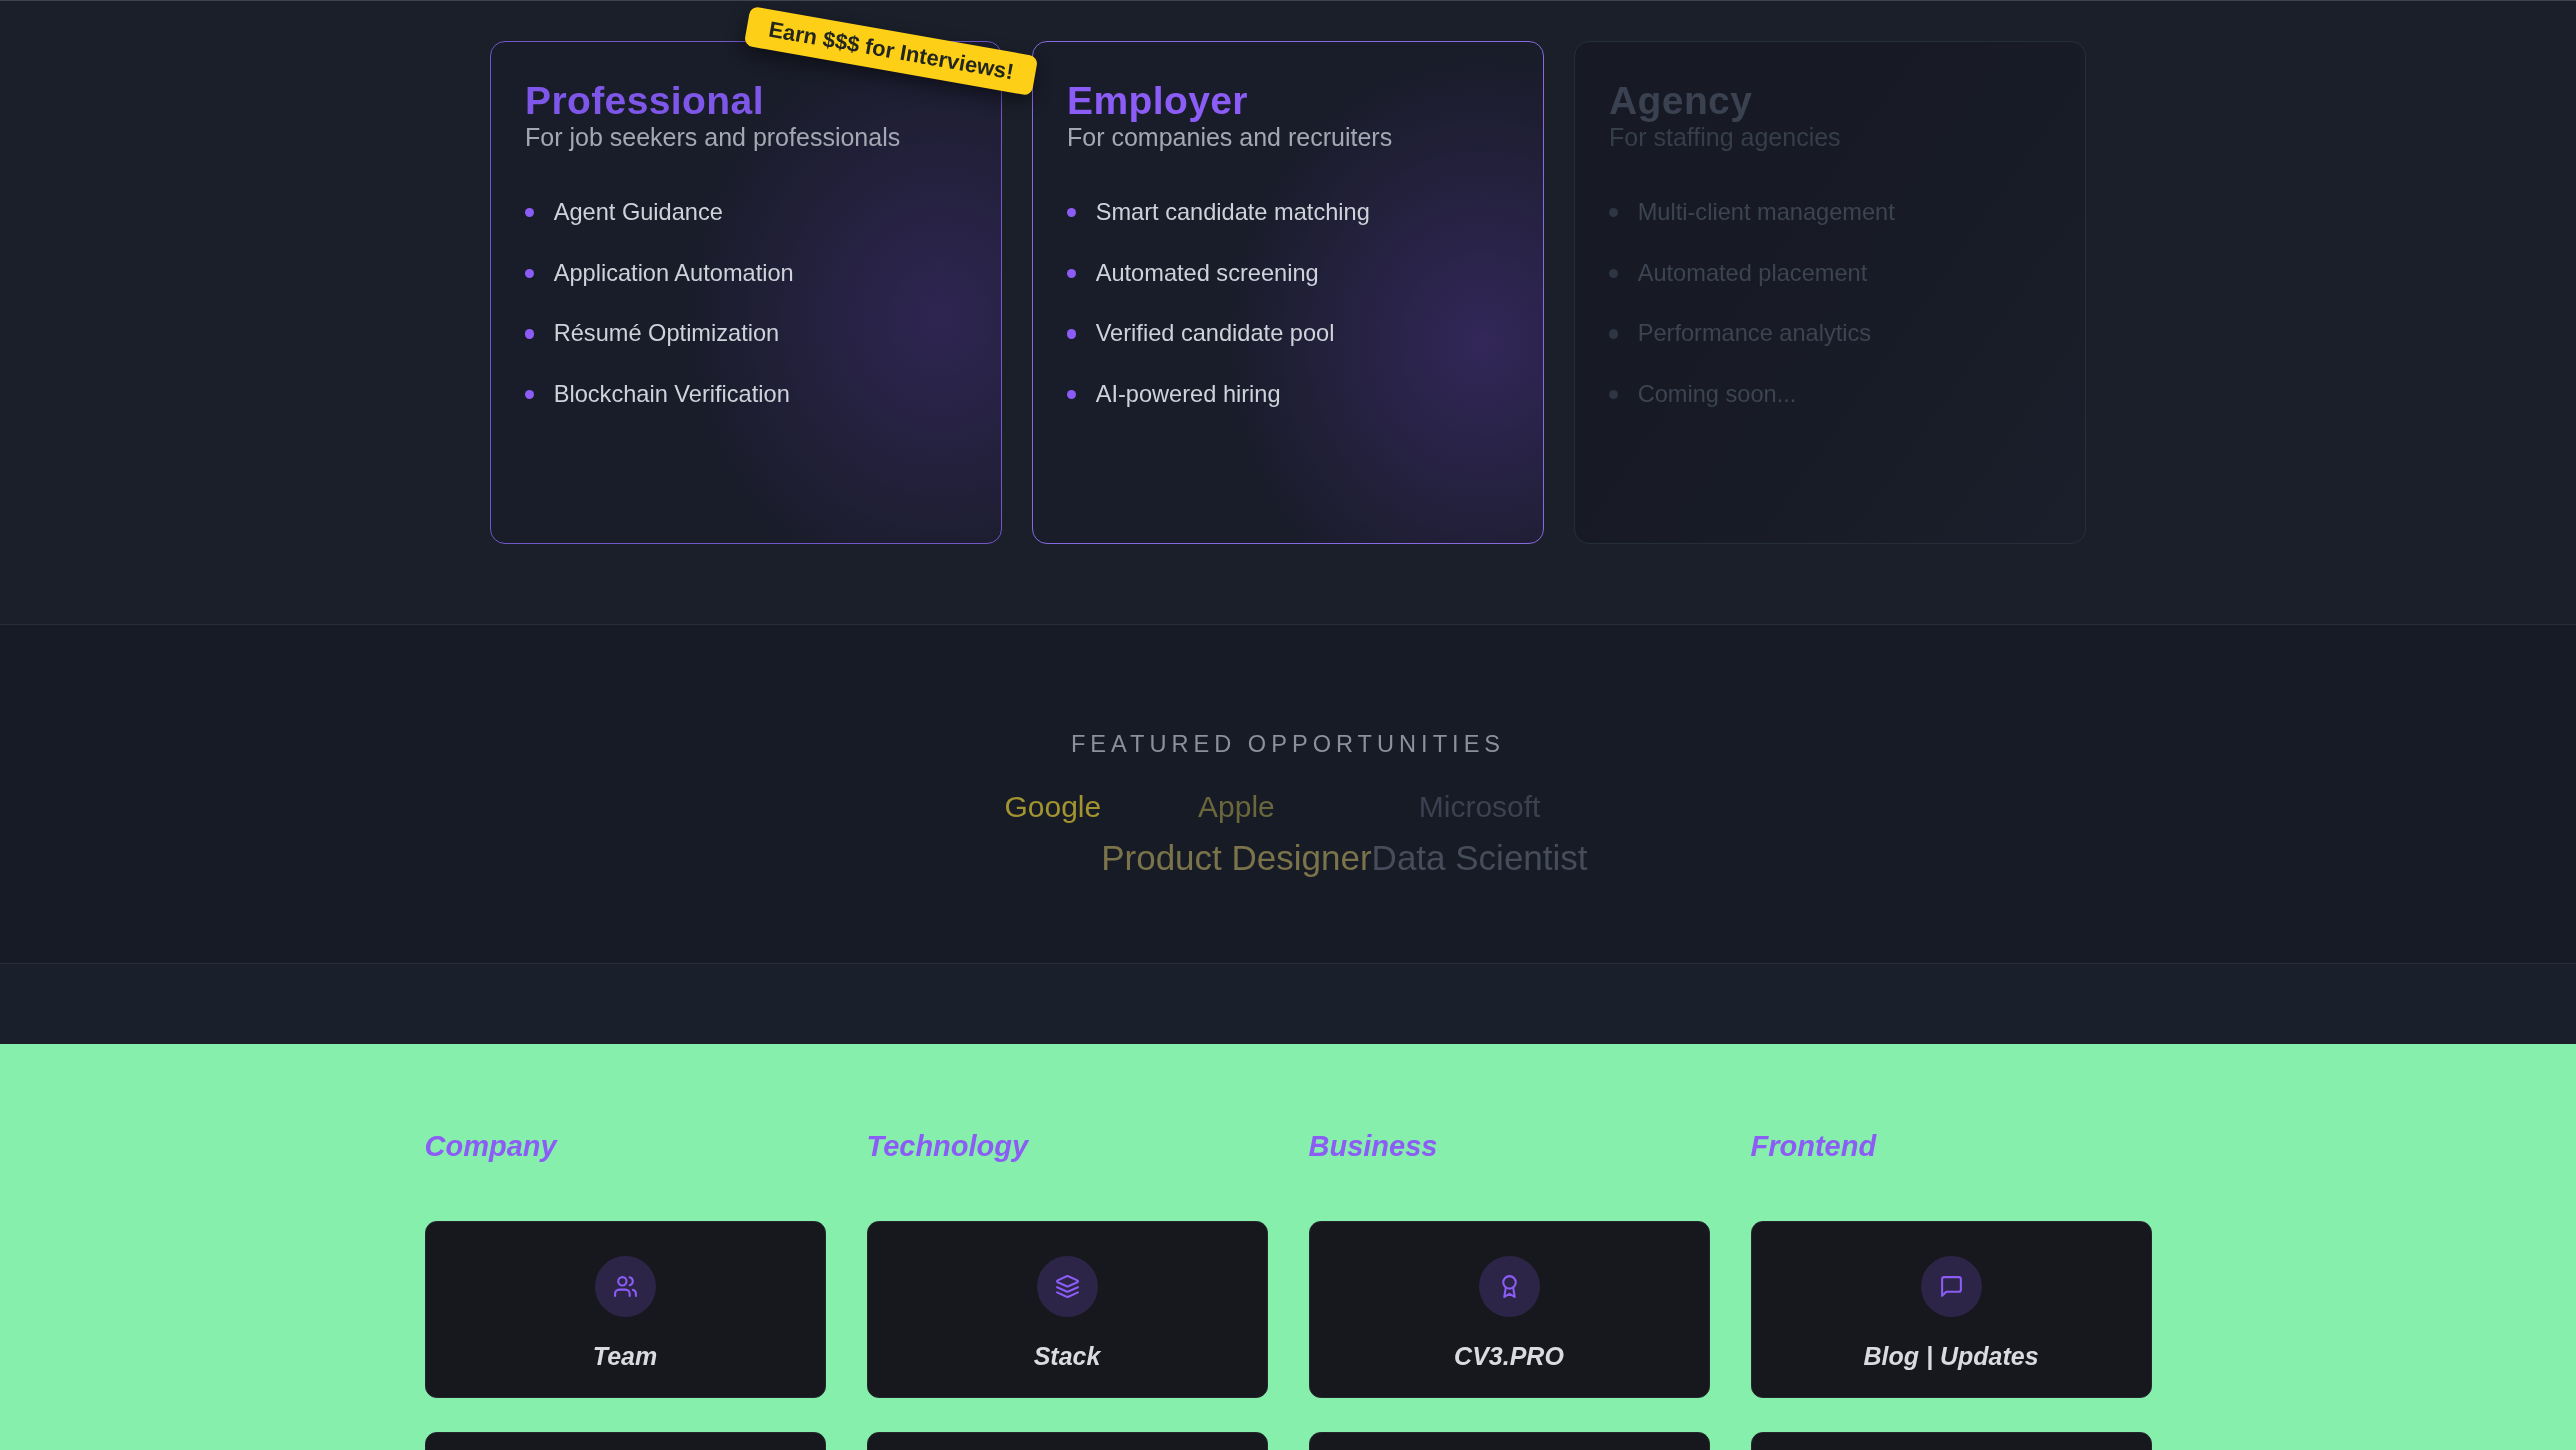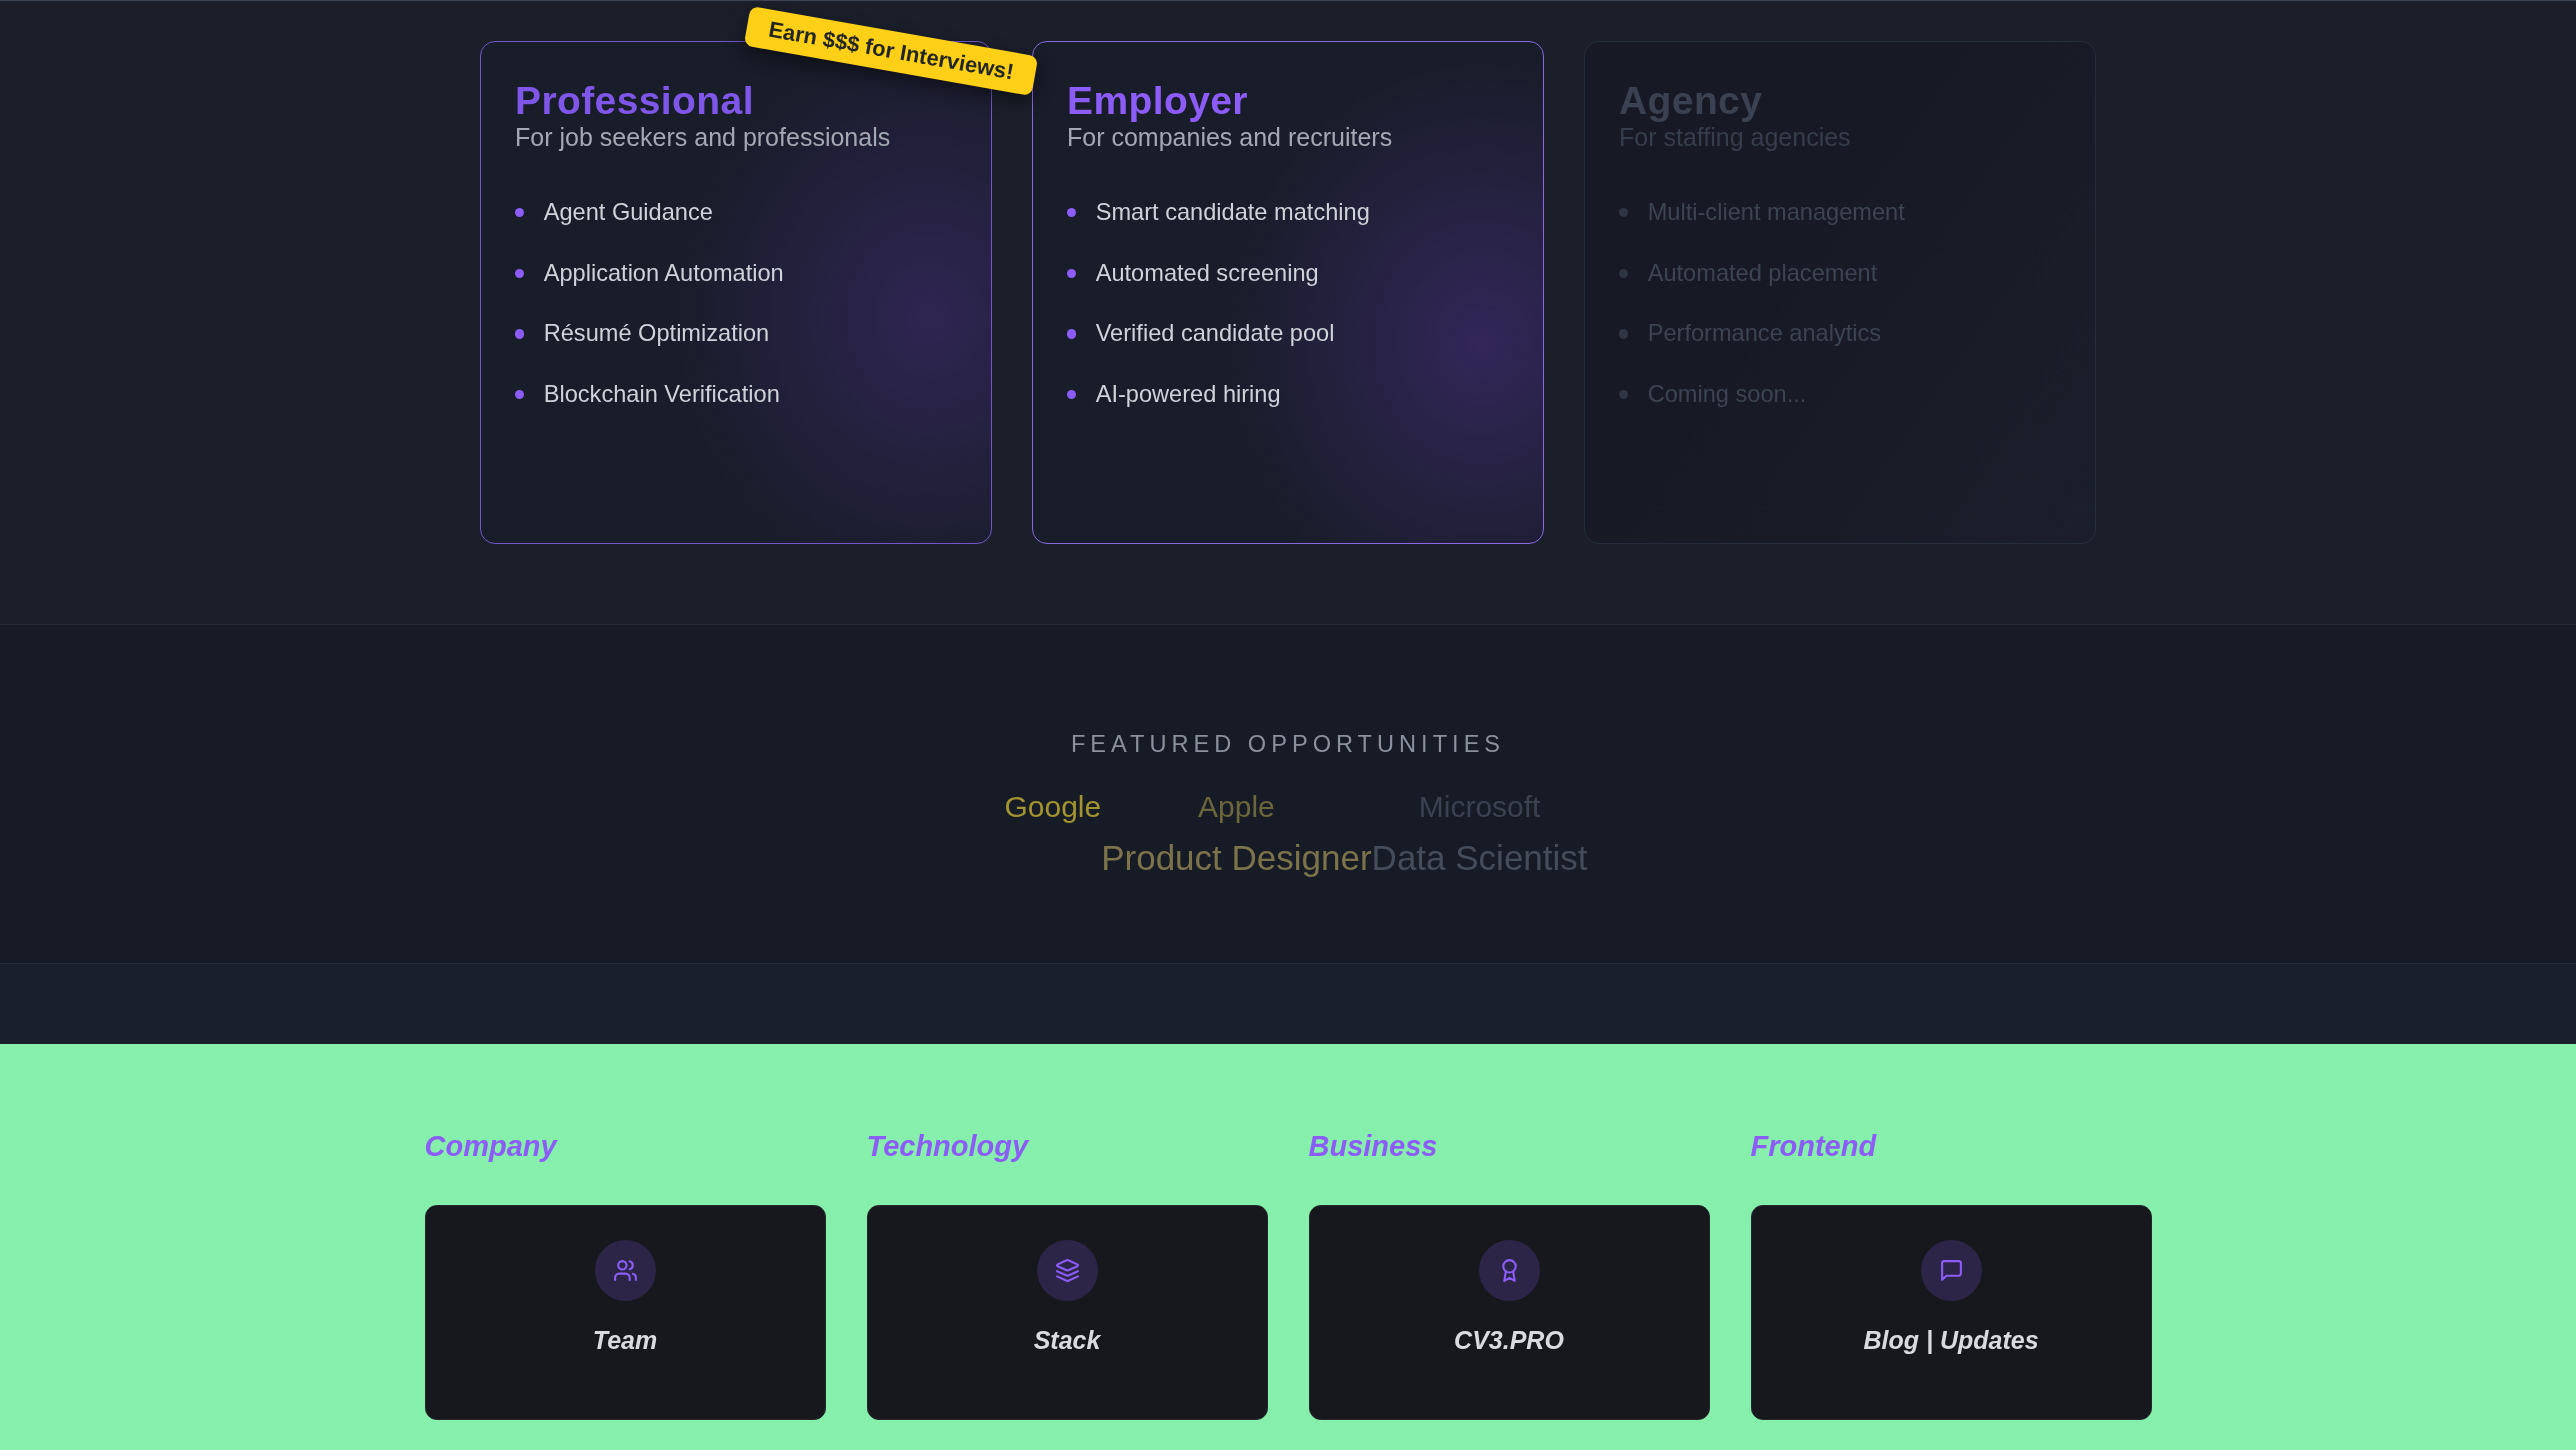--- a/index.html
+++ b/index.html
@@ -14,21 +14,21 @@
 
   
   .plans-section {
     height:625px;
     background:#1a1f2a;
     border-top:0.8px solid #3e4552;
     border-bottom:0.8px solid #272d39;
     position:relative;
   }
   .plans-row {
-    display:flex; justify-content:center; gap:40px; padding-top:40px;
+    display:flex; justify-content:center; gap:30px; padding-top:40px;
   }
   .plan {
     width:512px; height:503px;
     border-radius:15px;
     padding:37px 34px;
     position:relative;
   }
   .plan--professional {
     border:0.8px solid #7257c9;
     background: radial-gradient(75% 85% at 88% 55%, rgba(108,64,200,0.26), rgba(108,64,200,0) 68%), #191c29;
@@ -103,22 +103,22 @@
     font-style:italic;
   }
   .footer-inner {
     width:1727px; margin:0 auto; padding-top:88px;
     display:grid; grid-template-columns:repeat(4, 1fr); column-gap:41px;
   }
   .footer-heading {
     font-size:29px; font-weight:bold; color:#8b5cf6; line-height:29px;
   }
   .footer-card {
-    margin-top:44px;
-    height:215px;
+    margin-top:60px;
+    height:177px;
     background:#17181d;
     border:0.8px solid #25262c;
     border-radius:11.8px;
     display:flex; flex-direction:column; align-items:center;
     cursor:pointer;
   }
   .footer-card.partial { margin-top:34px; height:177px; }
   .icon-circle {
     margin-top:34px;
     width:61px; height:61px; border-radius:50%;

